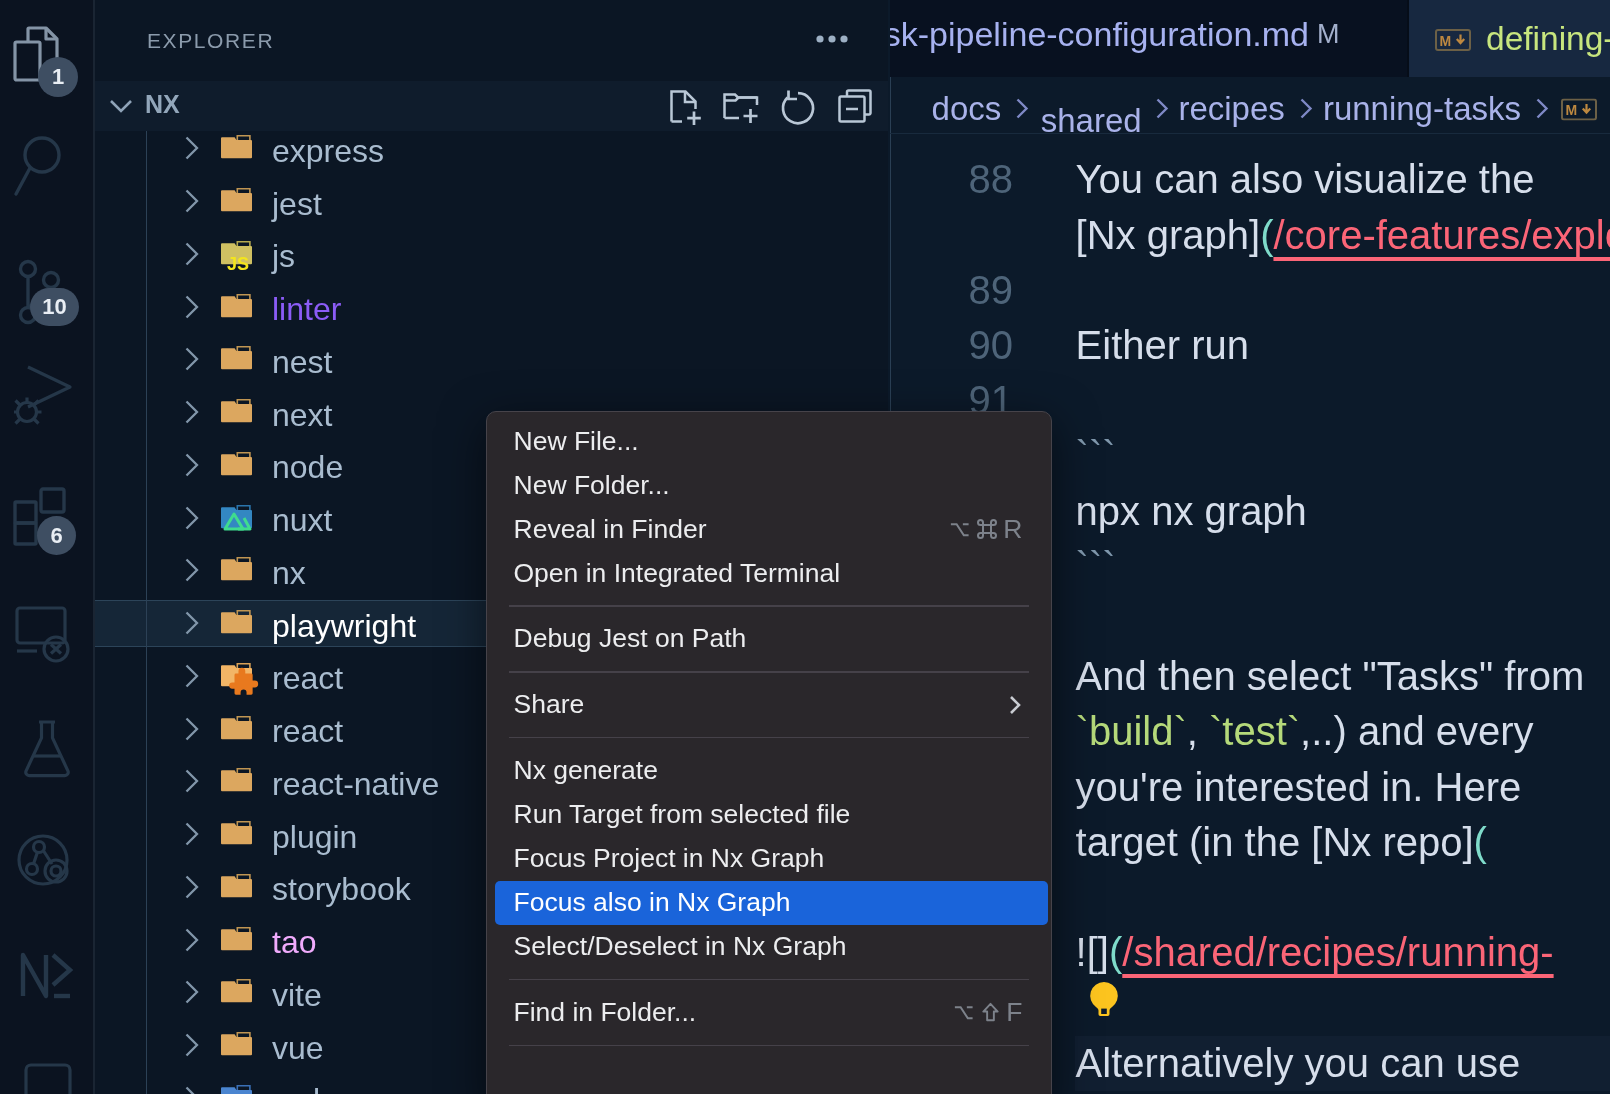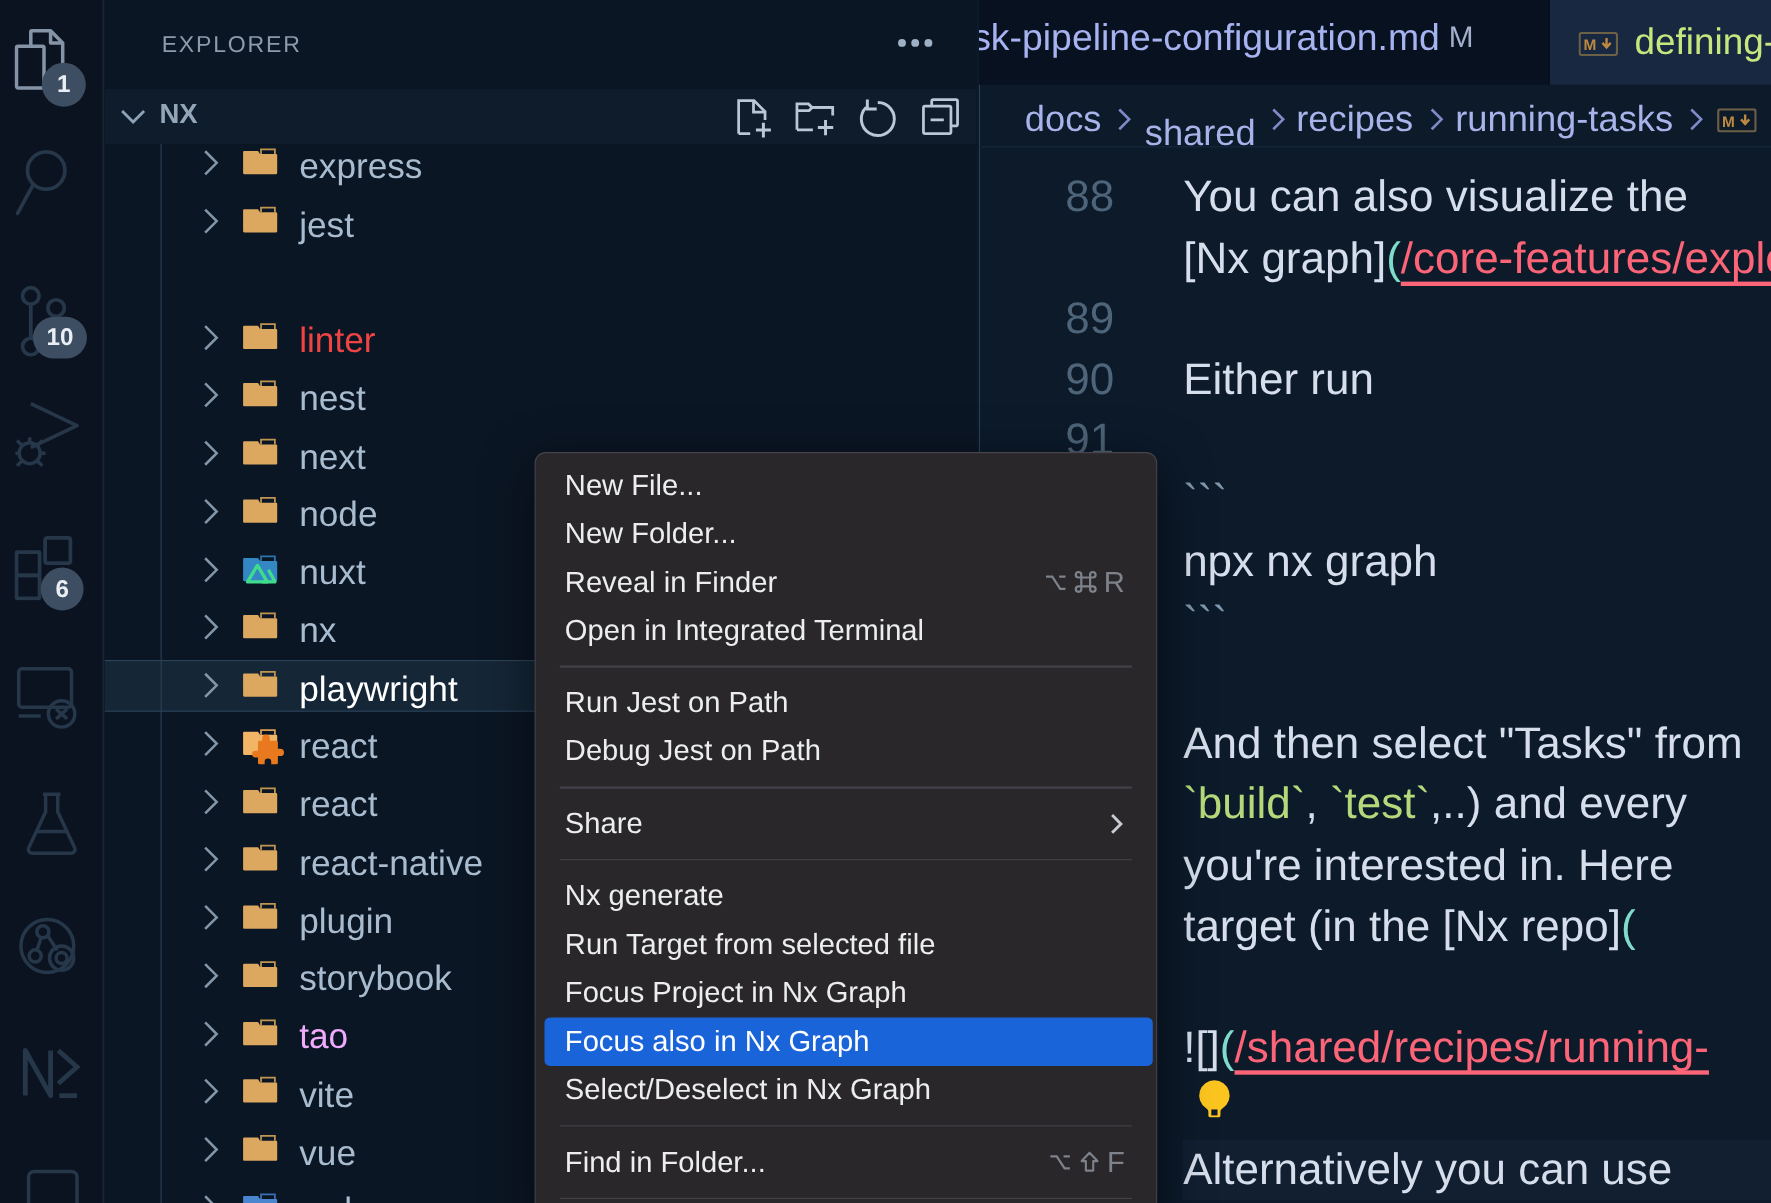--- a/index.html
+++ b/index.html
@@ -153,31 +153,46 @@
           <path d="M11.5 4.5 L22 15 L11.5 25.5"></path>
         </svg>
   <div class="ficon">
 <svg width="33" height="26" viewBox="0 0 33 26" style="position:absolute;left:0;top:0">
  <path d="M17.3 6 V1.7 H29.9 V6" fill="none" stroke="#c09552" stroke-width="1.6"></path>
  <path d="M1,4.2 a1,1 0 0 1 1,-1 H14.6 L16.4,6 H31 a1,1 0 0 1 1,1 V23.3 a1,1 0 0 1 -1,1 H2 a1,1 0 0 1 -1,-1 Z" fill="#dca75f"></path>
 </svg>
         </div>
   <div class="lab" style="color:#a9bccf">jest</div>
 </div>
+<div class="trow" style="top:227.6px">
+  <svg class="chev" width="30" height="30" viewBox="0 0 30 30" fill="none" stroke="#8296aa" stroke-width="2.3">
+          <path d="M11.5 4.5 L22 15 L11.5 25.5"></path>
+        </svg>
+  <div class="ficon">
+<svg width="33" height="26" viewBox="0 0 33 26" style="position:absolute;left:0;top:0">
+ <path d="M17.3 6 V1.7 H29.9 V6" fill="none" stroke="#b5a94f" stroke-width="1.6"></path>
+ <path d="M1,4.2 a1,1 0 0 1 1,-1 H14.6 L16.4,6 H31 a1,1 0 0 1 1,1 V23.3 a1,1 0 0 1 -1,1 H2 a1,1 0 0 1 -1,-1 Z" fill="#cfc062"></path>
+</svg>
+<svg width="42" height="42" viewBox="0 0 42 42" style="position:absolute;left:4px;top:7px;overflow:visible">
+ <text x="3" y="22.5" font-family="Liberation Sans" font-size="18" font-weight="bold" fill="#f3e51d">JS</text>
+</svg>
+        </div>
+  <div class="lab" style="color:#a9bccf">js</div>
+</div>
 <div class="trow" style="top:280.4px">
   <svg class="chev" width="30" height="30" viewBox="0 0 30 30" fill="none" stroke="#8296aa" stroke-width="2.3">
           <path d="M11.5 4.5 L22 15 L11.5 25.5"></path>
         </svg>
   <div class="ficon">
 <svg width="33" height="26" viewBox="0 0 33 26" style="position:absolute;left:0;top:0">
  <path d="M17.3 6 V1.7 H29.9 V6" fill="none" stroke="#c09552" stroke-width="1.6"></path>
  <path d="M1,4.2 a1,1 0 0 1 1,-1 H14.6 L16.4,6 H31 a1,1 0 0 1 1,1 V23.3 a1,1 0 0 1 -1,1 H2 a1,1 0 0 1 -1,-1 Z" fill="#dca75f"></path>
 </svg>
         </div>
-  <div class="lab" style="color:#ef4444">linter</div>
+  <div class="lab" style="color:#8b5cf6">linter</div>
 </div>
 <div class="trow" style="top:333.1px">
   <svg class="chev" width="30" height="30" viewBox="0 0 30 30" fill="none" stroke="#8296aa" stroke-width="2.3">
           <path d="M11.5 4.5 L22 15 L11.5 25.5"></path>
         </svg>
   <div class="ficon">
 <svg width="33" height="26" viewBox="0 0 33 26" style="position:absolute;left:0;top:0">
  <path d="M17.3 6 V1.7 H29.9 V6" fill="none" stroke="#c09552" stroke-width="1.6"></path>
  <path d="M1,4.2 a1,1 0 0 1 1,-1 H14.6 L16.4,6 H31 a1,1 0 0 1 1,1 V23.3 a1,1 0 0 1 -1,1 H2 a1,1 0 0 1 -1,-1 Z" fill="#dca75f"></path>
 </svg>
@@ -439,21 +454,20 @@
           <svg width="23" height="23" viewBox="0 0 24 24" fill="none" stroke="#7d828b" stroke-width="2.1">
             <path d="M3 6.5 h6 l7.5 11.5 h5 M15.5 6.5 h6"></path>
           </svg>
           <svg width="24" height="24" viewBox="0 0 24 24" fill="none" stroke="#7d828b" stroke-width="2">
             <path d="M8 8 h8 v8 h-8 z M8 8 H5.5 a2.5 2.5 0 1 1 2.5 -2.5 Z M16 8 h2.5 a2.5 2.5 0 1 0 -2.5 -2.5 Z M8 16 H5.5 a2.5 2.5 0 1 0 2.5 2.5 Z M16 16 h2.5 a2.5 2.5 0 1 1 -2.5 2.5 Z"></path>
           </svg>
           <span>R</span>
         </span></div>
     <div class="mi">Open in Integrated Terminal</div>
     <div class="msep"></div>
-    <div class="mi">Run Jest on Path</div>
     <div class="mi">Debug Jest on Path</div>
     <div class="msep"></div>
     <div class="mi">Share<span class="sc">
           <svg width="16" height="26" viewBox="0 0 16 26" fill="none" stroke="#c9ccd2" stroke-width="2.6">
             <path d="M4 5 L12 13 L4 21"></path>
           </svg>
         </span></div>
     <div class="msep"></div>
     <div class="mi">Nx generate</div>
     <div class="mi">Run Target from selected file</div>

